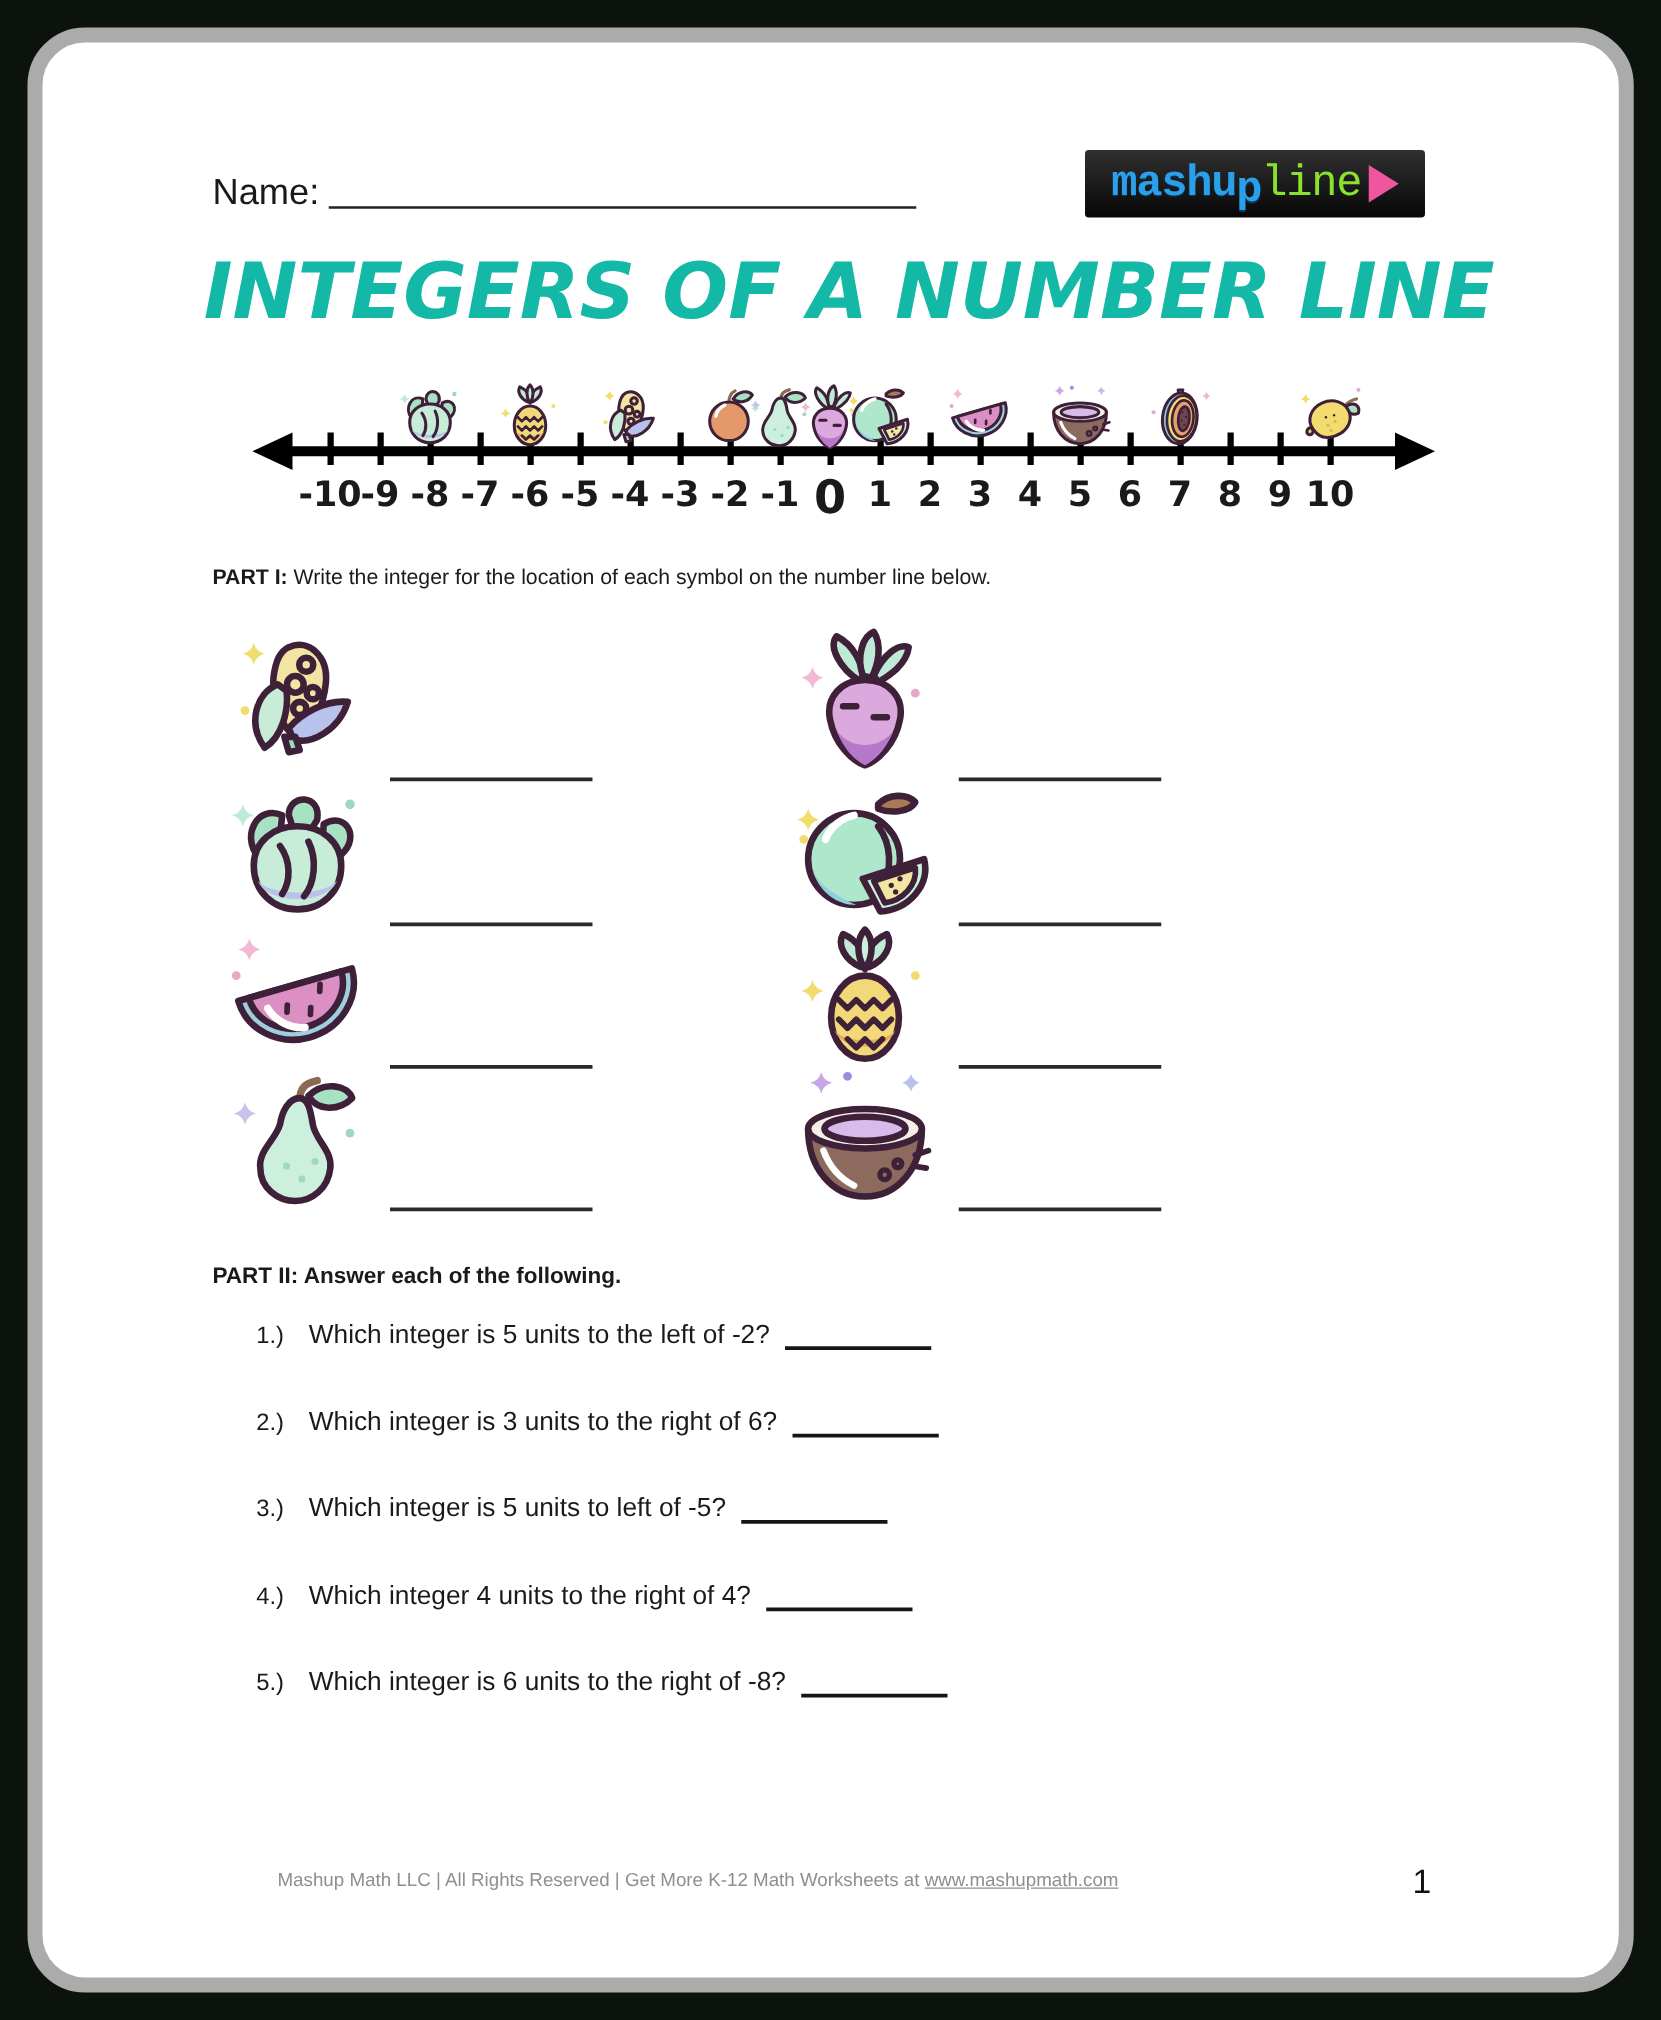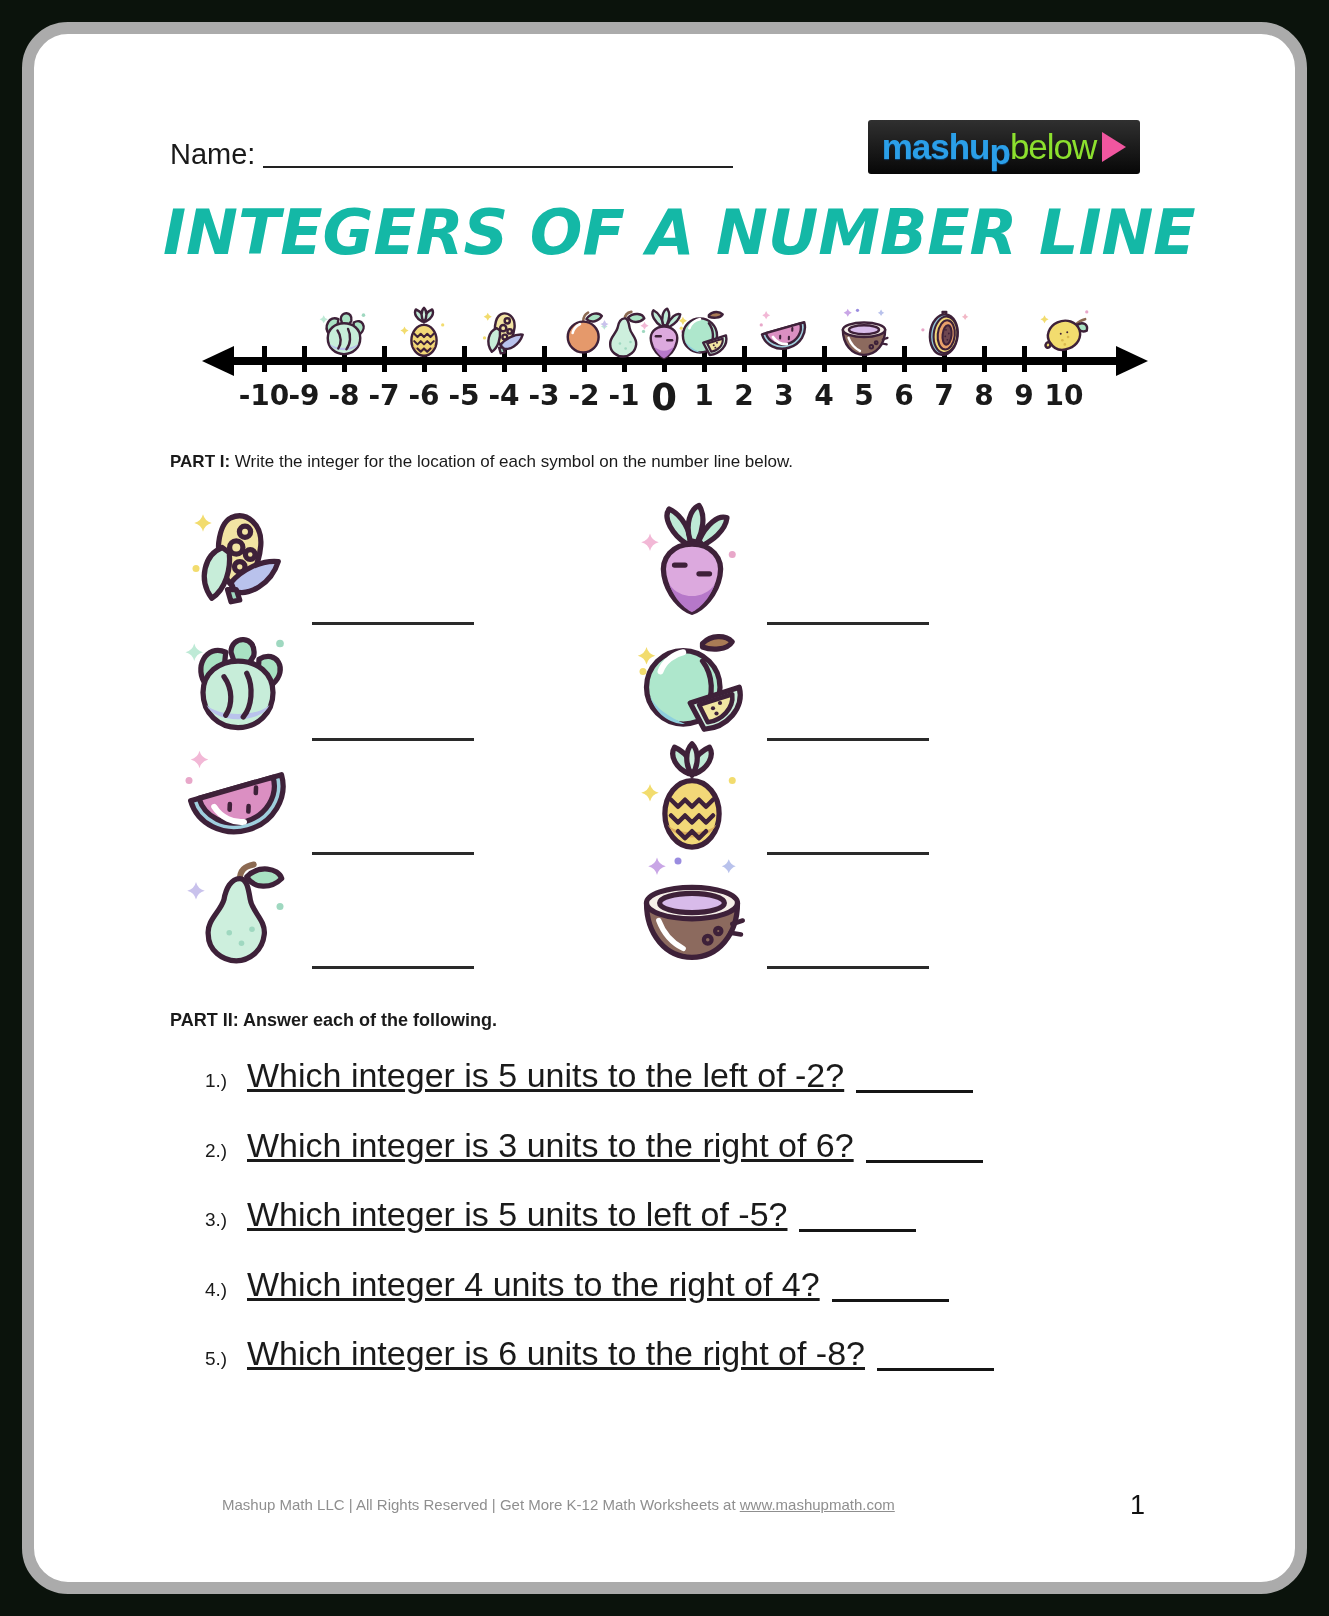--- a/index.html
+++ b/index.html
@@ -5,21 +5,21 @@
   html,body{margin:0;padding:0;}
   body{width:1329px;height:1616px;position:relative;background:#0B130C;overflow:hidden;
        font-family:"Liberation Sans",sans-serif;color:#1a1a1a;}
   .page{position:absolute;left:22px;top:22px;width:1261px;height:1548px;background:#ffffff;
         border:12px solid #ABABAB;border-radius:46px;}
   
   .name-row{position:absolute;left:170px;top:138px;display:flex;align-items:baseline;font-size:29px;}
   .name-line{display:inline-block;width:470px;border-bottom:2.5px solid #222;transform:translateY(4px);margin-left:8px;height:1px;}
   .logo{position:absolute;left:868px;top:120px;width:272px;height:54px;background:linear-gradient(#303030,#070707);
         border-radius:3px;display:flex;align-items:center;justify-content:center;
-        font-family:Liberation Sans, sans-serif;font-size:35px;letter-spacing:-1px;}
+        font-family:Liberation Mono, monospace;font-size:35px;letter-spacing:-1px;}
   .lg-blue{color:#2B9FE8;font-weight:bold;text-shadow:0 1px 1px #0a3a66;}
   .lg-p{display:inline-block;transform:translateY(5px);}
   .lg-green{color:#8CE02E;}
   .lg-tri{width:0;height:0;border-top:15px solid transparent;border-bottom:15px solid transparent;
           border-left:24px solid #F0569F;margin-left:6px;}
   
   .title{position:absolute;left:163px;top:196px;font-family:"DejaVu Sans",sans-serif;
          font-weight:bold;font-style:italic;font-size:62px;white-space:nowrap;color:#14b8a6;}
   
   .numberline{position:absolute;left:208px;top:298px;width:934px;height:125px;}
@@ -35,21 +35,21 @@
   
   .p1-head{position:absolute;left:170px;top:452px;font-size:17px;}
   .p2-head{position:absolute;left:170px;top:1010px;font-size:18px;font-weight:bold;}
   .bold{font-weight:bold;}
   
   .p1-icon{position:absolute;}
   .answer-line{position:absolute;width:162px;height:0;border-bottom:3px solid #2a2a2a;}
   
   .q-row{position:absolute;left:205px;display:flex;align-items:baseline;white-space:nowrap;}
   .q-num{font-size:19px;width:42px;flex:0 0 auto;}
-  .q-text{font-size:34px;text-decoration:underline;}
+  .q-text{font-size:21px;}
   .q-blank{display:inline-block;width:117px;height:0;border-bottom:3px solid #151515;
            margin-left:12px;transform:translateY(6px);}
   
   .footer{position:absolute;left:222px;top:1496px;font-size:15px;color:#8F8F8F;white-space:nowrap;}
   .footer a{color:#8F8F8F;text-decoration:underline;}
   .page-num{position:absolute;left:1130px;top:1490px;font-size:27px;color:#111;}
   svg.fruit{overflow:visible;display:block;}
 </style>
 </head>
 <body>
@@ -189,21 +189,21 @@
 <div class="page"></div>
 
 <div class="name-row">
   <span>Name:</span>
   <span class="name-line"></span>
 </div>
 
 <div class="logo">
   <span class="lg-blue">mashu</span>
     <span class="lg-blue lg-p">p</span>
-    <span class="lg-green">below</span>
+    <span class="lg-green">line</span>
   <span class="lg-tri"></span>
 </div>
 
 <div class="title">INTEGERS OF A NUMBER LINE</div>
 
 <div class="numberline">
   <div class="nl-arrow left"></div>
   <div class="nl-arrow right"></div>
   <div class="nl-axis"></div>
   <div id="nl-ticks">

